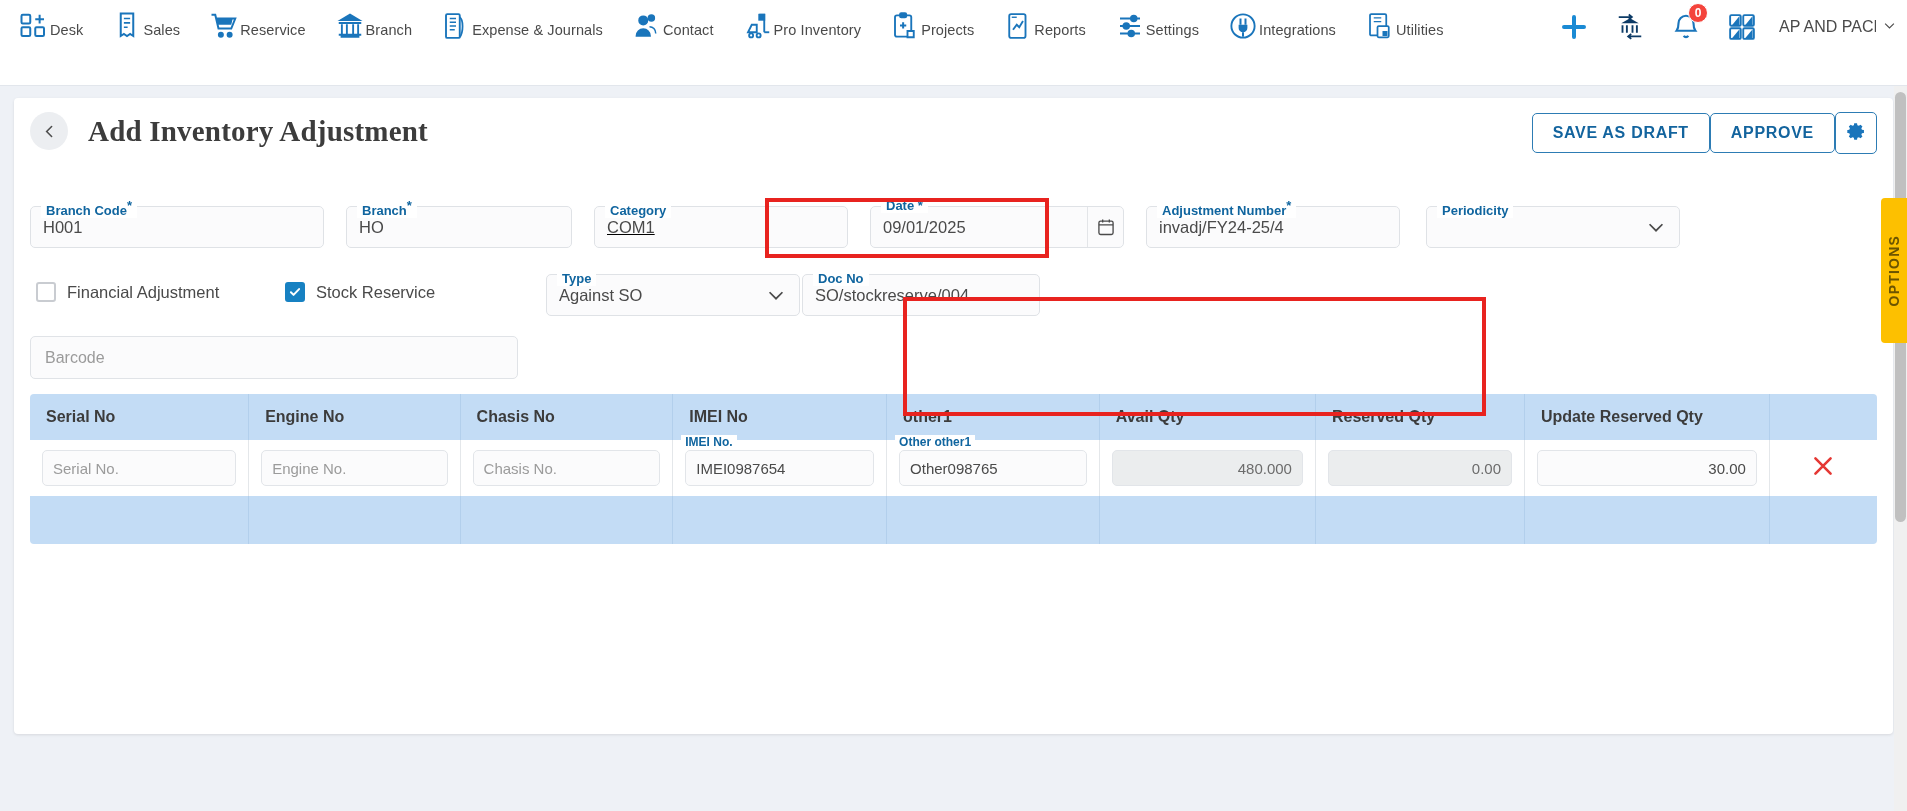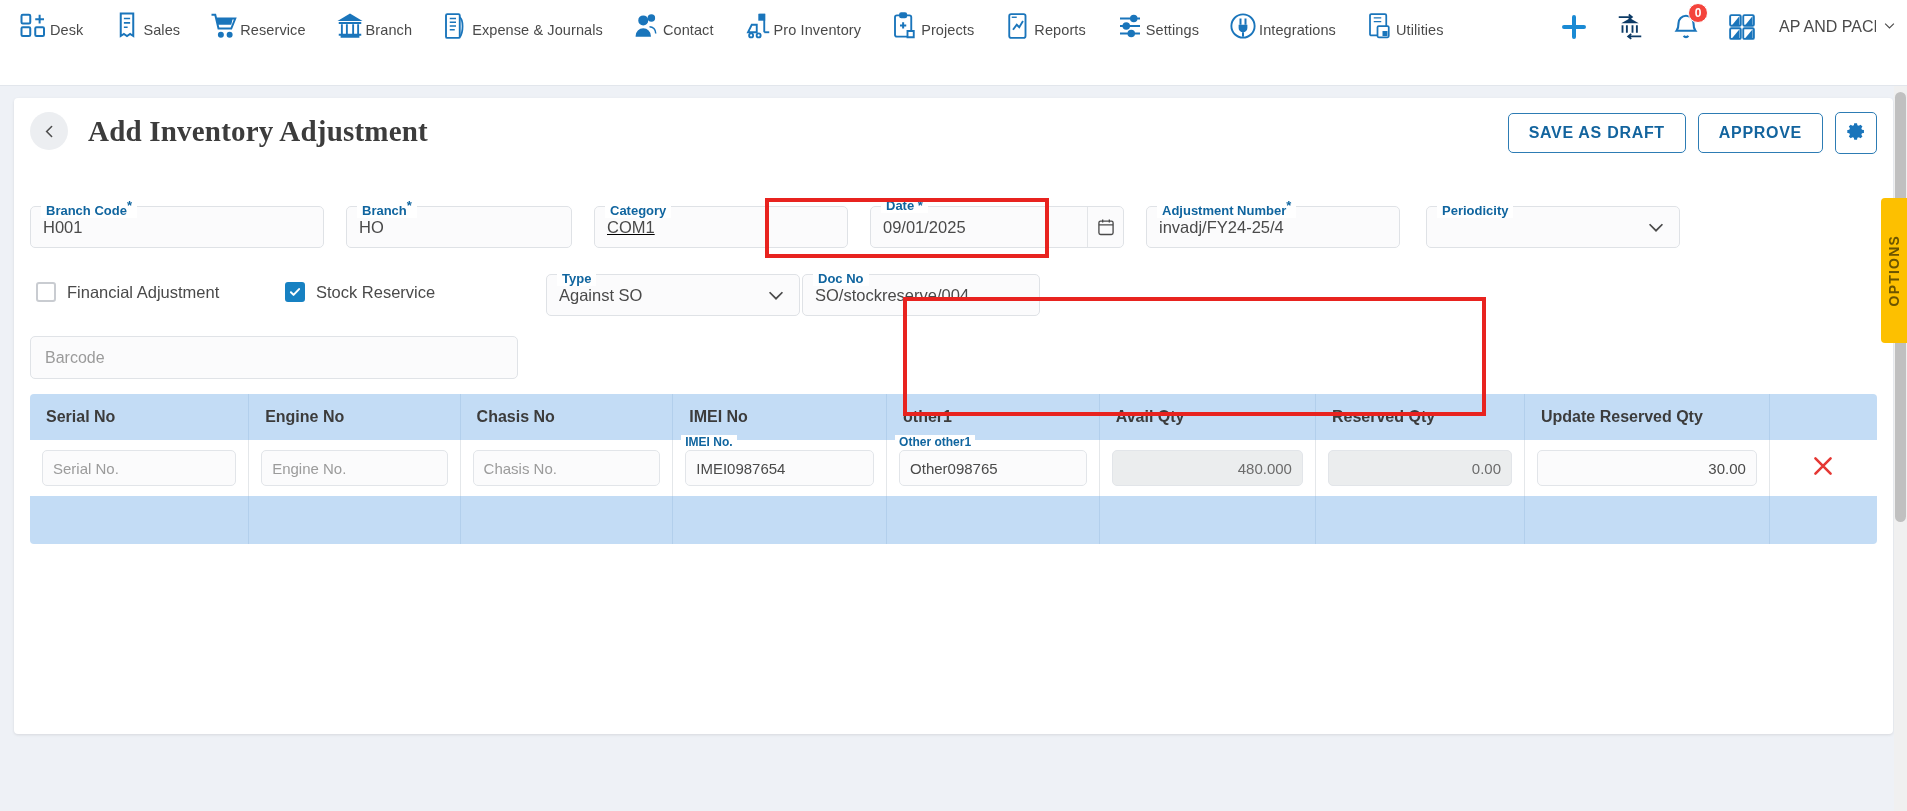--- a/index.html
+++ b/index.html
@@ -99,21 +99,21 @@
   }
   .page-title {
     margin-left: 20px;
     font-family: Liberation Serif, serif;
     font-size: 29px; font-weight: bold;
     color: #3c3c3c;
     letter-spacing: .2px;
   }
   .header-actions {
     position: absolute; right: 16px; top: 14px;
-    display: flex; align-items: center; gap: 12px;
+    display: flex; align-items: center; 
   }
   .btn-outline {
     border: 1px solid #2d7cb4;
     color: #13649e;
     background: #fff;
     border-radius: 5px;
     font-size: 16px; font-weight: bold;
     letter-spacing: .7px;
     padding: 10px 20px;
     cursor: pointer;

